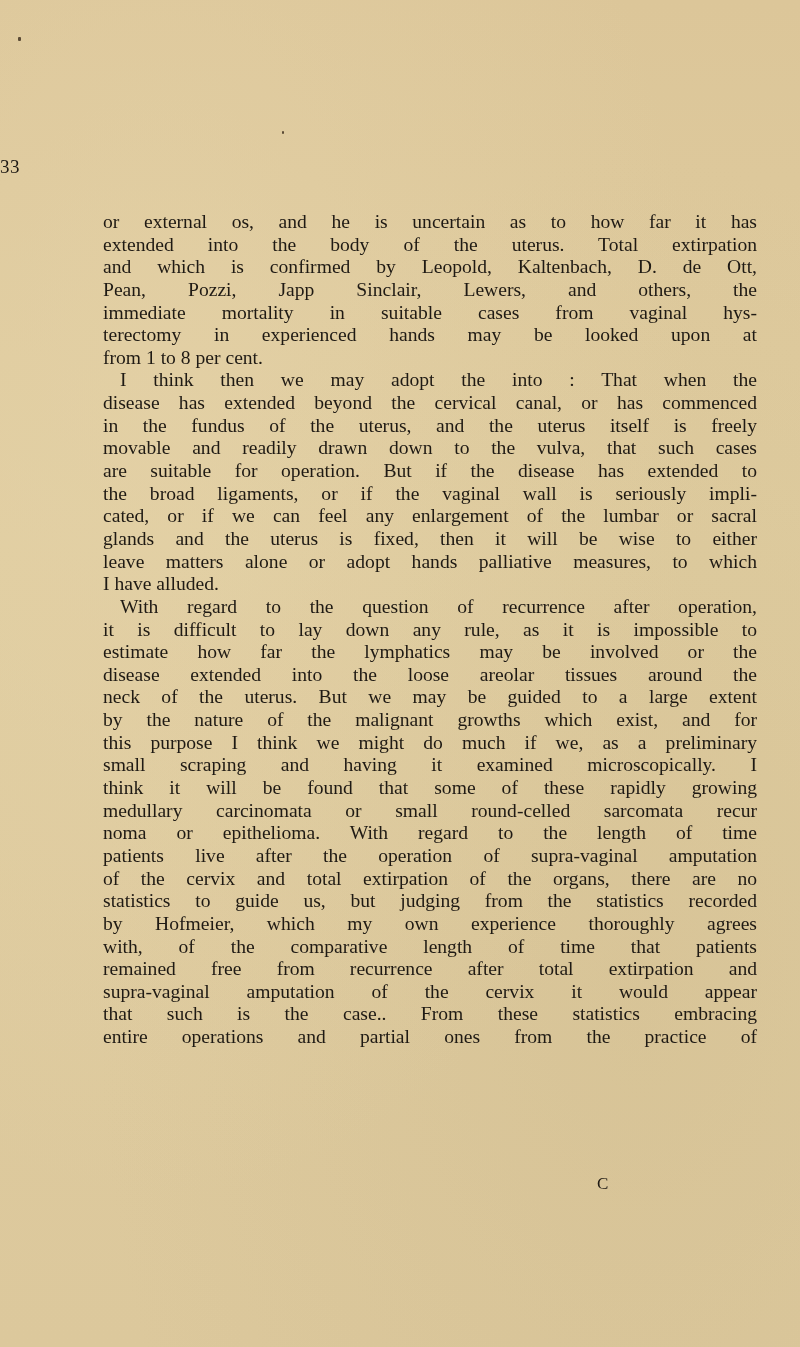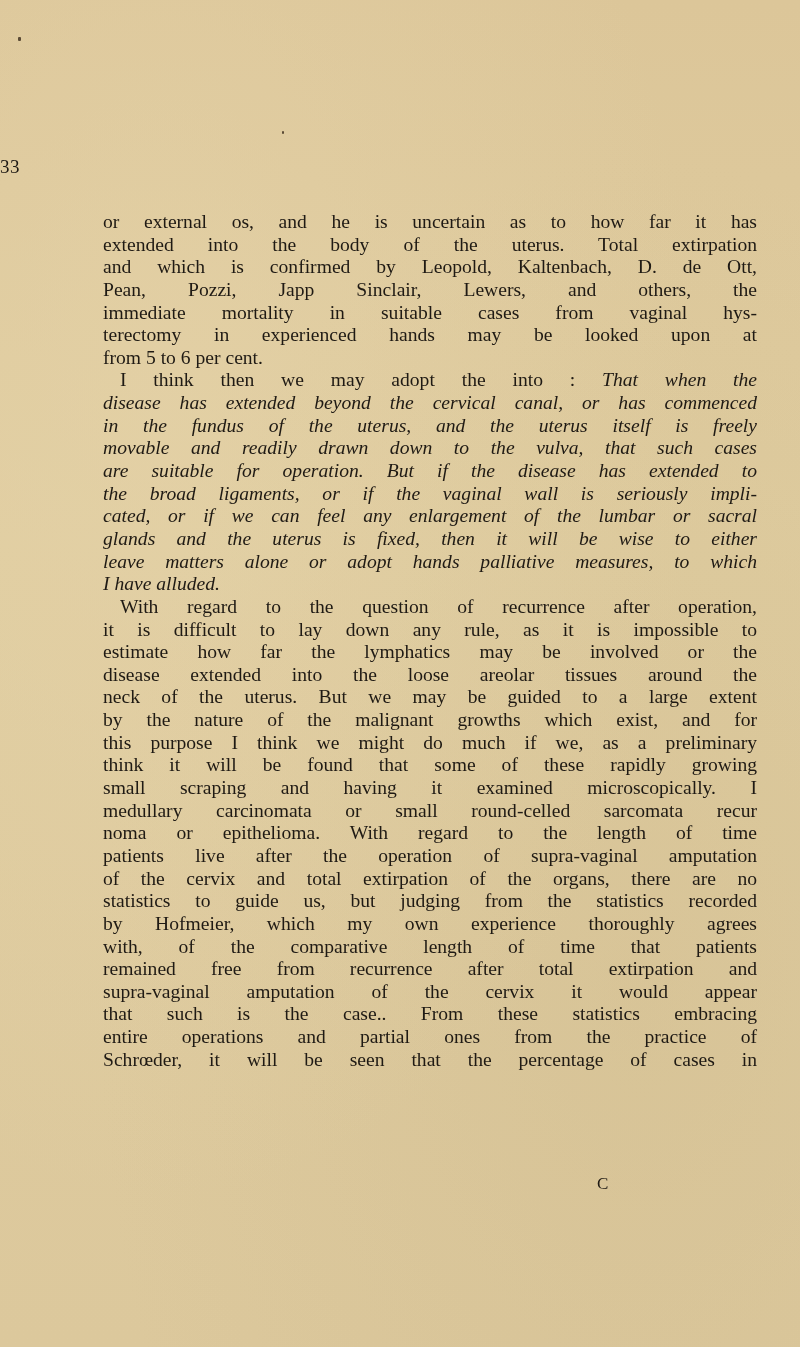--- a/index.html
+++ b/index.html
@@ -53,21 +53,20 @@
       text-align-last: justify;
       display: block;
     }
     .line.last {
       text-align-last: left;
     }
     .line.indent {
       padding-left: 17px;
     }
     .italic {
-      font-style: italic;
     }
     .signature-mark {
       position: absolute;
       left: 597px;
       top: 1174px;
       font-size: 17px;
     }
   </style>
 </head>
 <body>
@@ -78,48 +77,47 @@
 
   <div class="page-number">33</div>
 
   <div class="body-text" id="body-text">
       <div class="line"><span>or external os, and he is uncertain as to how far it has</span></div>
       <div class="line"><span>extended into the body of the uterus.  Total extirpation</span></div>
       <div class="line"><span>and which is confirmed by Leopold, Kaltenbach, D. de Ott,</span></div>
       <div class="line"><span>Pean, Pozzi, Japp Sinclair, Lewers, and others, the</span></div>
       <div class="line"><span>immediate mortality in suitable cases from vaginal hys-</span></div>
       <div class="line"><span>terectomy in experienced hands may be looked upon at</span></div>
-      <div class="line last"><span>from 5 to 6 per cent.</span></div>
+      <div class="line last"><span>from 1 to 8 per cent.</span></div>
       <div class="line indent"><span>I think then we may adopt the into : </span><span class="italic">That when the</span></div>
       <div class="line"><span class="italic">disease has extended beyond the cervical canal, or has commenced</span></div>
       <div class="line"><span class="italic">in the fundus of the uterus, and the uterus itself is freely</span></div>
       <div class="line"><span class="italic">movable and readily drawn down to the vulva, that such cases</span></div>
       <div class="line"><span class="italic">are suitable for operation.  But if the disease has extended to</span></div>
       <div class="line"><span class="italic">the broad ligaments, or if the vaginal wall is seriously impli-</span></div>
       <div class="line"><span class="italic">cated, or if we can feel any enlargement of the lumbar or sacral</span></div>
       <div class="line"><span class="italic">glands and the uterus is fixed, then it will be wise to either</span></div>
       <div class="line"><span class="italic">leave matters alone or adopt hands palliative measures, to which</span></div>
       <div class="line last"><span class="italic">I have alluded.</span></div>
       <div class="line indent"><span>With regard to the question of recurrence after operation,</span></div>
       <div class="line"><span>it is difficult to lay down any rule, as it is impossible to</span></div>
       <div class="line"><span>estimate how far the lymphatics may be involved or the</span></div>
       <div class="line"><span>disease extended into the loose areolar tissues around the</span></div>
       <div class="line"><span>neck of the uterus.  But we may be guided to a large extent</span></div>
       <div class="line"><span>by the nature of the malignant growths which exist, and for</span></div>
       <div class="line"><span>this purpose I think we might do much if we, as a preliminary</span></div>
+      <div class="line"><span>small scraping and having it examined microscopically.  I</span></div>
       <div class="line"><span>think it will be found that some of these rapidly growing</span></div>
-      <div class="line"><span>small scraping and having it examined microscopically.  I</span></div>
       <div class="line"><span>medullary carcinomata or small round-celled sarcomata recur</span></div>
       <div class="line"><span>noma or epithelioma.  With regard to the length of time</span></div>
       <div class="line"><span>patients live after the operation of supra-vaginal amputation</span></div>
       <div class="line"><span>of the cervix and total extirpation of the organs, there are no</span></div>
       <div class="line"><span>statistics to guide us, but judging from the statistics recorded</span></div>
       <div class="line"><span>by Hofmeier, which my own experience thoroughly agrees</span></div>
       <div class="line"><span>with, of the comparative length of time that patients</span></div>
       <div class="line"><span>remained free from recurrence after total extirpation and</span></div>
       <div class="line"><span>supra-vaginal amputation of the cervix it would appear</span></div>
       <div class="line"><span>that such is the case..  From these statistics embracing</span></div>
       <div class="line"><span>entire operations and partial ones from the practice of</span></div>
-      <div class="line"><span>Schrœder, it will be seen that the percentage of cases in</span></div>
     </div>
 
   <div class="signature-mark">C</div>
 </div>
 
 </body></html>

